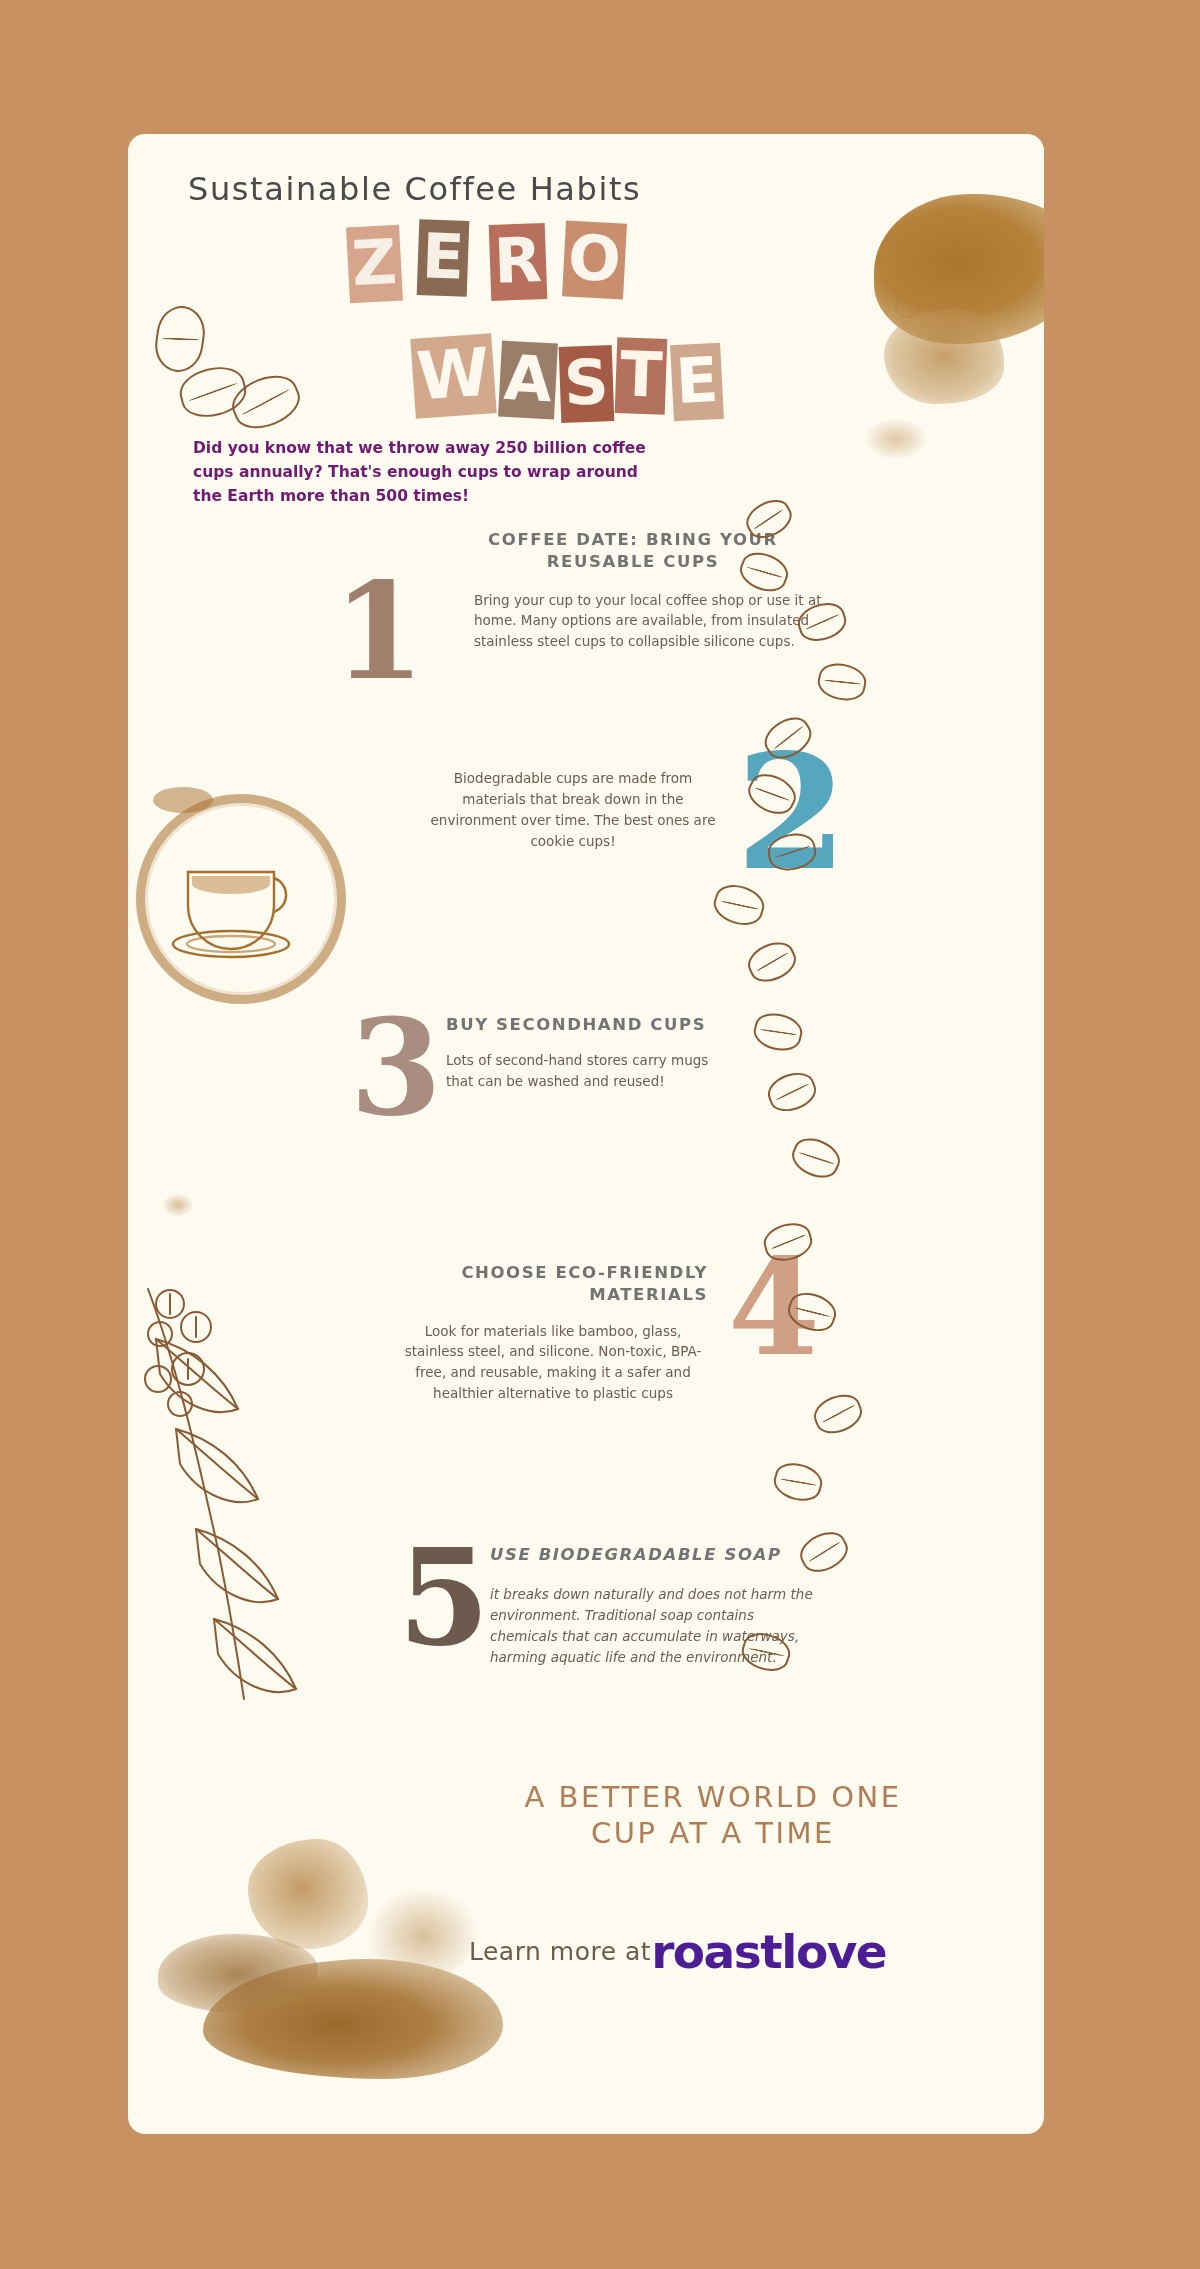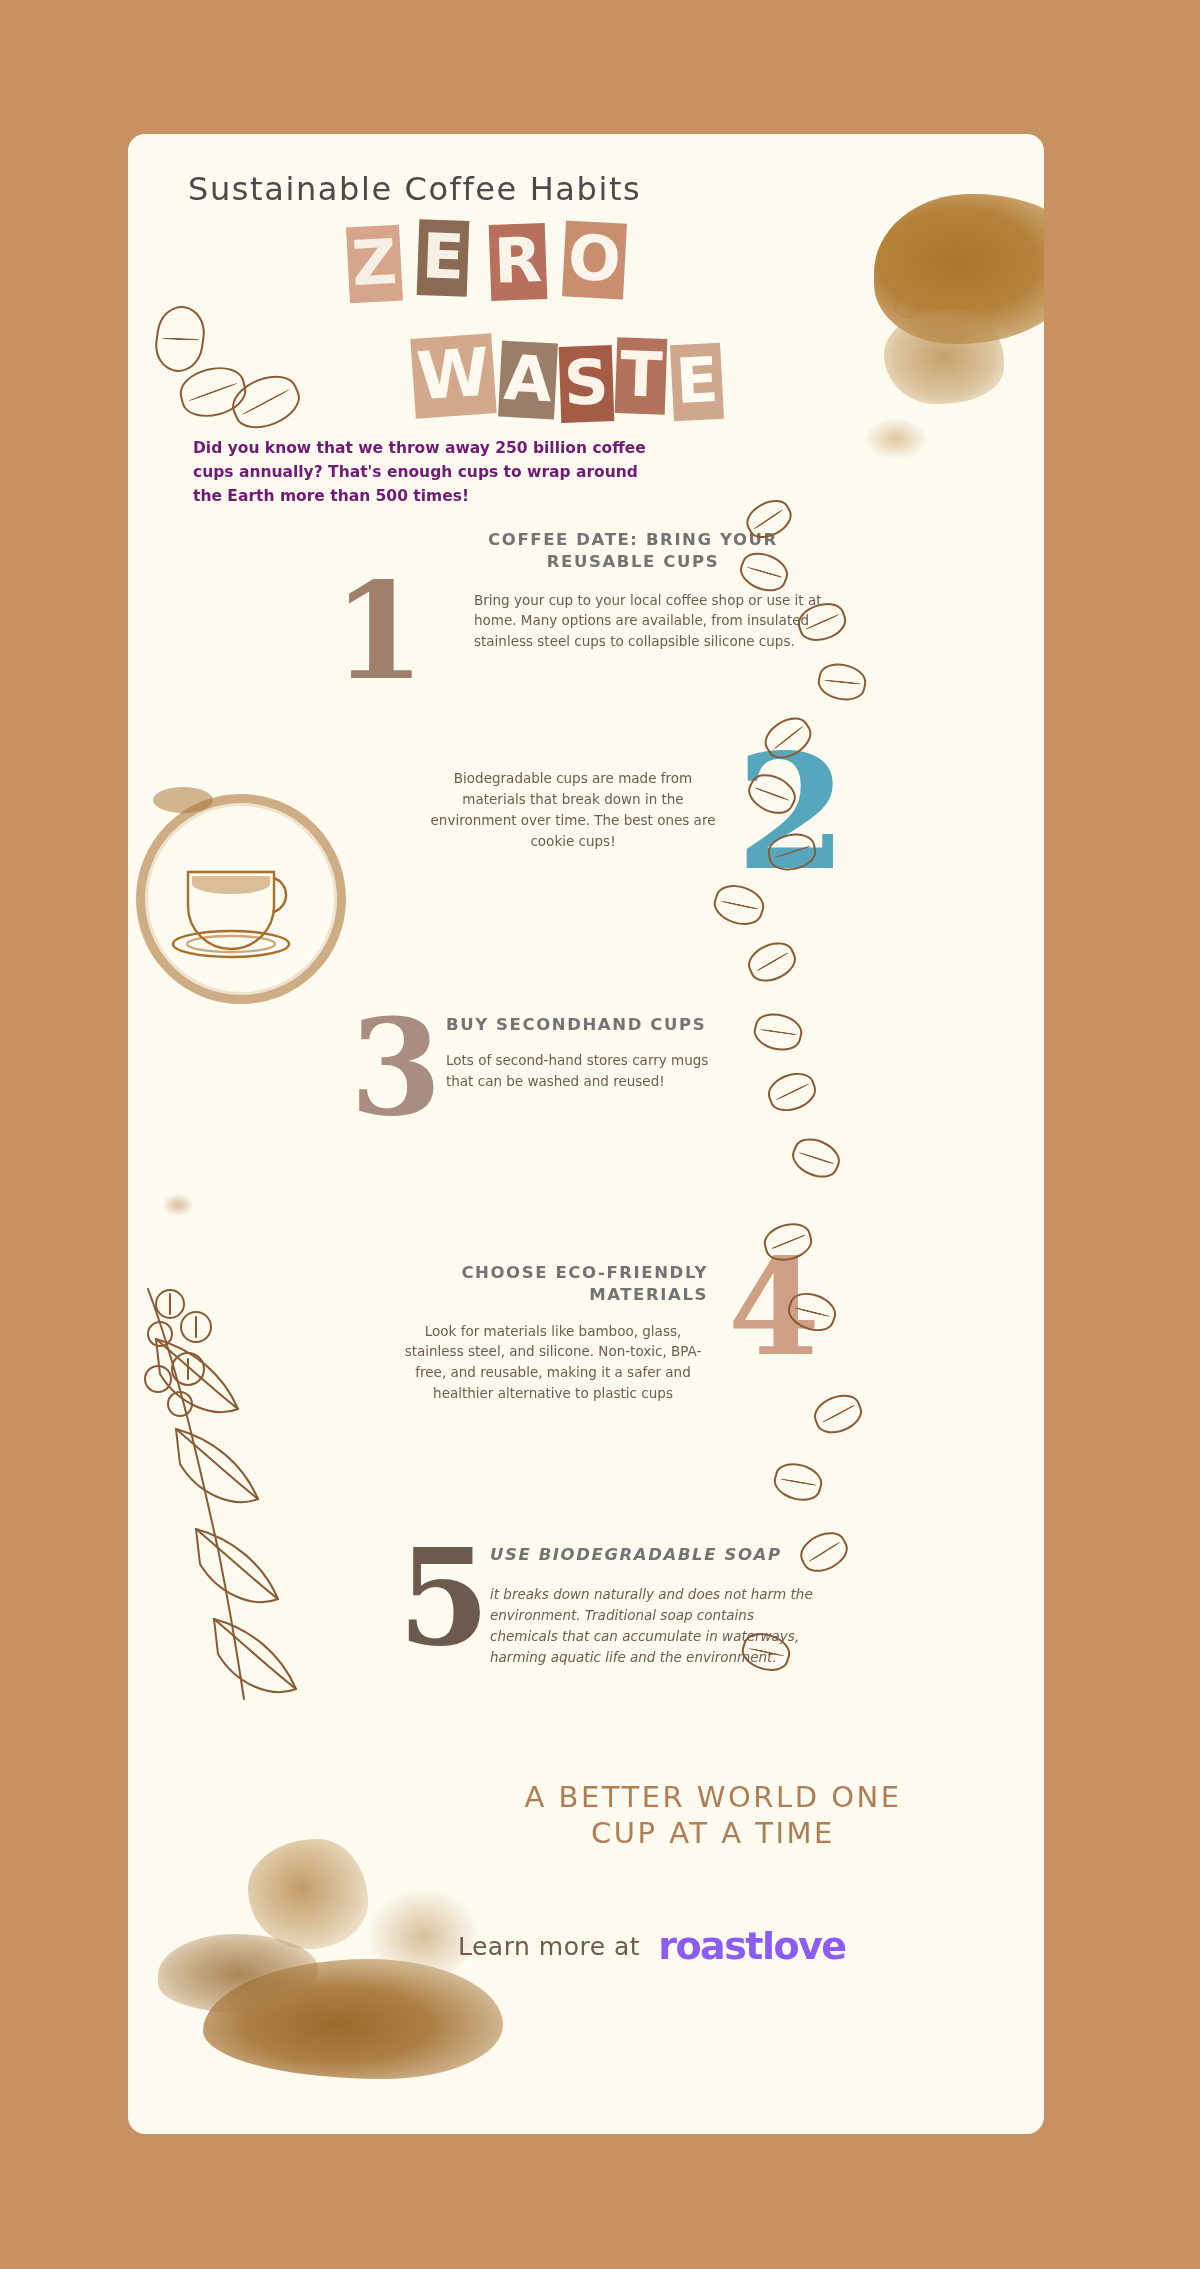--- a/index.html
+++ b/index.html
@@ -167,37 +167,36 @@
     text-align: center;
     font-family: "DejaVu Sans", sans-serif;
     font-size: 29px;
     letter-spacing: 2.5px;
     line-height: 1.25;
     color: #b07d55;
   }
 
   .footer {
     position: absolute;
-    left: 330px; top: 1790px;
+    left: 341px; top: 1790px;
     width: 520px;
     display: flex;
     align-items: center;
-    gap: 18px;
   }
   .footer .learn {
     font-family: "DejaVu Sans", sans-serif;
     font-size: 25px;
     color: #6f5b4b;
     letter-spacing: 0.5px;
   }
   .footer .brand {
     font-family: "DejaVu Sans", sans-serif;
-    font-size: 38px;
+    font-size: 47px;
     font-weight: 700;
-    color: #8b5cf6;
+    color: #4c1d95;
     letter-spacing: -1.5px;
   }
 
   
   .bean {
     position: absolute;
     border: 2.2px solid #8a5a33;
     border-radius: 50% / 42%;
     transform-origin: center;
   }

